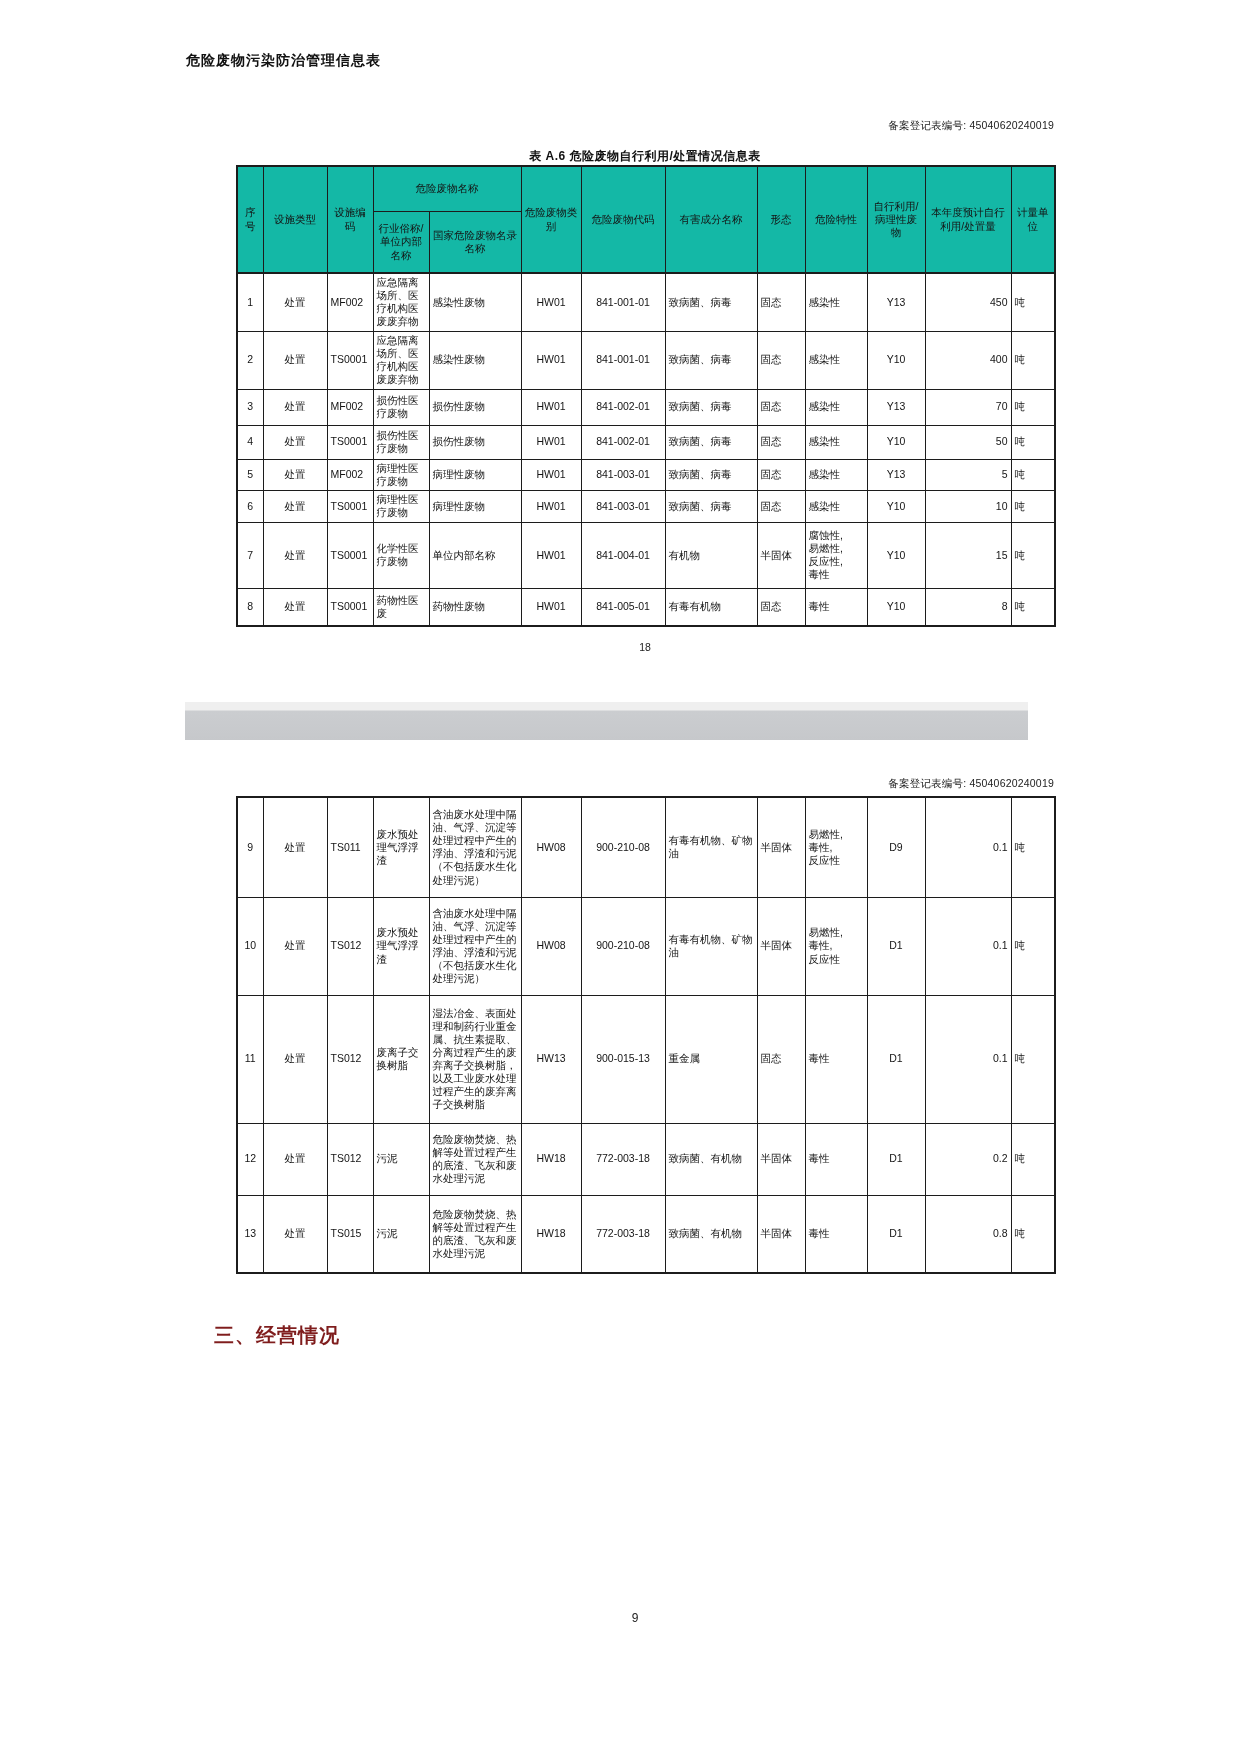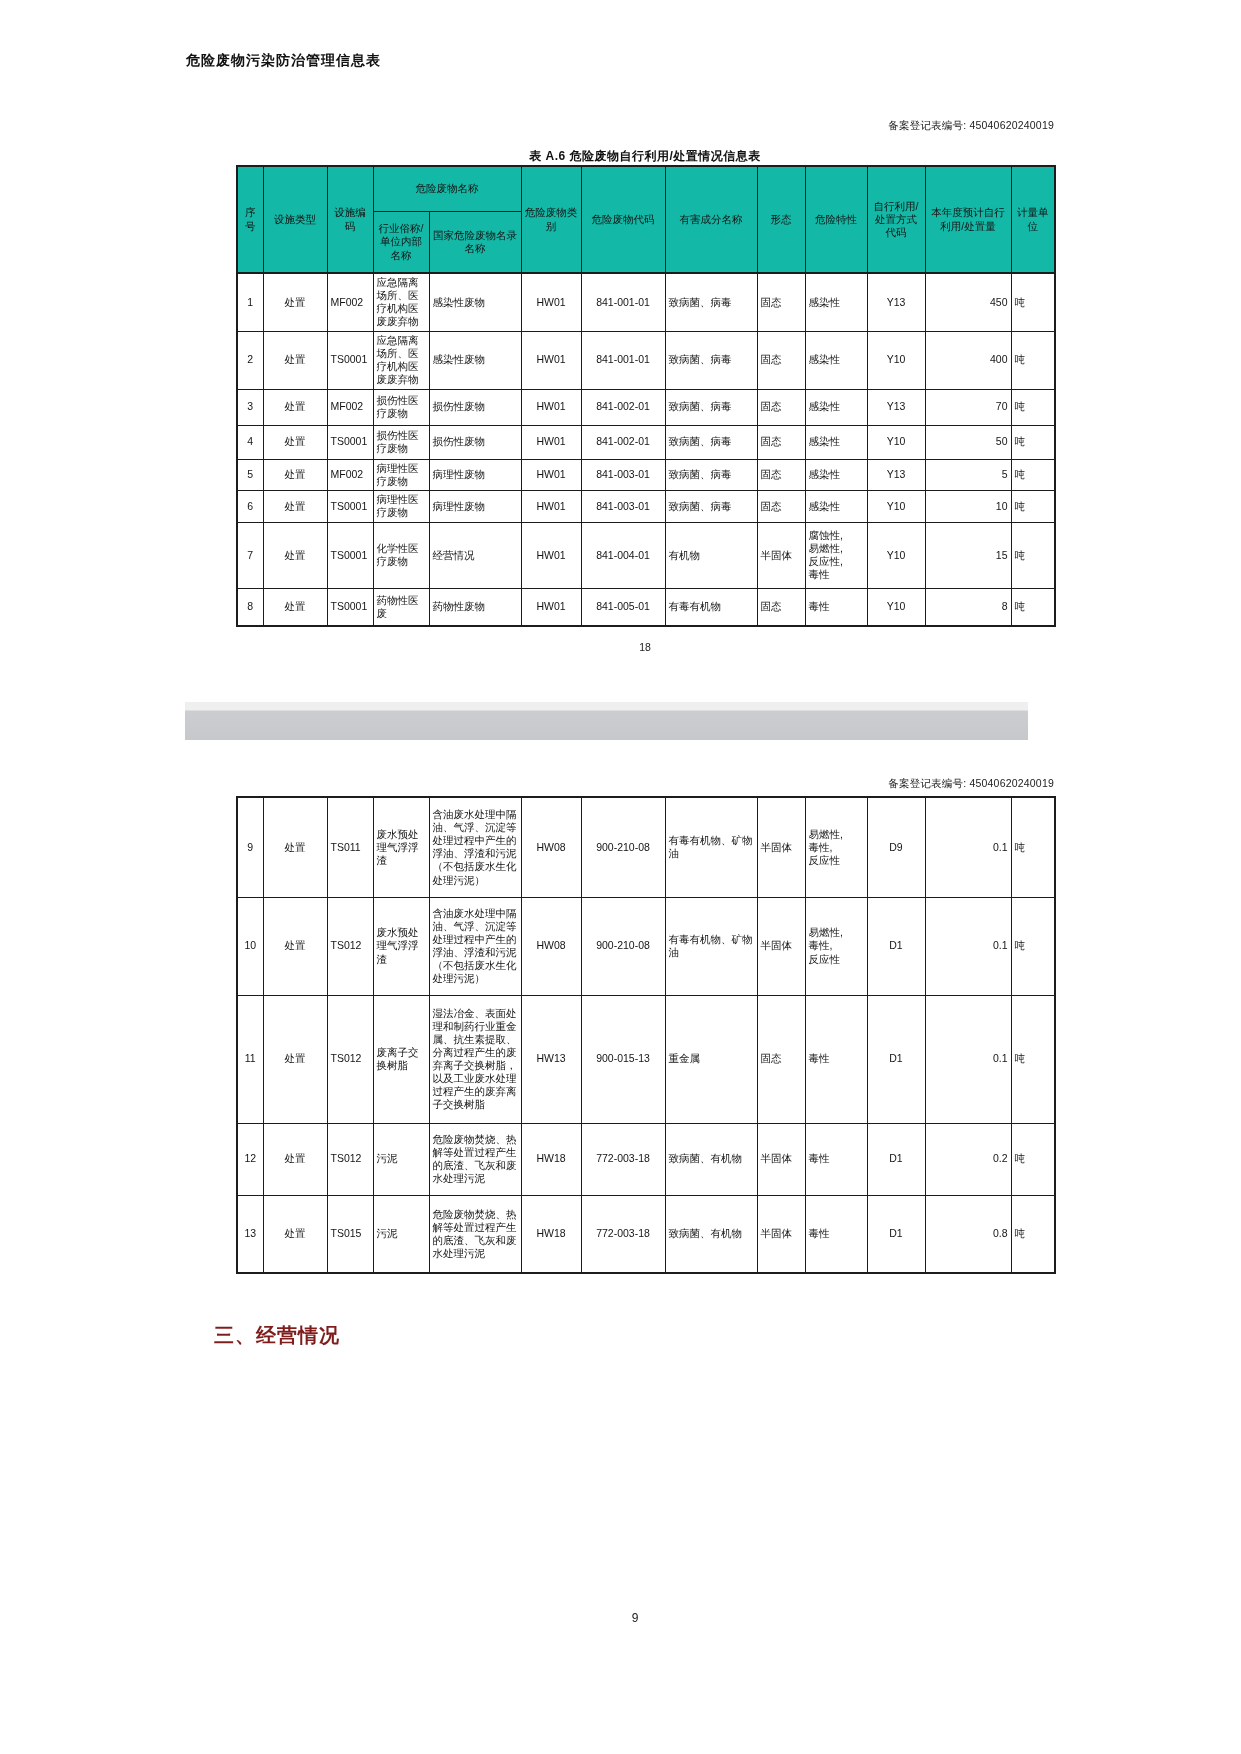--- a/index.html
+++ b/index.html
@@ -104,21 +104,21 @@
       <tr>
         <th rowspan="2">序号</th>
         <th rowspan="2">设施类型</th>
         <th rowspan="2">设施编码</th>
         <th colspan="2">危险废物名称</th>
         <th rowspan="2">危险废物类别</th>
         <th rowspan="2">危险废物代码</th>
         <th rowspan="2">有害成分名称</th>
         <th rowspan="2">形态</th>
         <th rowspan="2">危险特性</th>
-        <th rowspan="2">自行利用/处置方式代码</th>
+        <th rowspan="2">自行利用/病理性废物</th>
         <th rowspan="2">本年度预计自行利用/处置量</th>
         <th rowspan="2">计量单位</th>
       </tr>
       <tr>
         <th>行业俗称/单位内部名称</th>
         <th>国家危险废物名录名称</th>
       </tr>
     </thead>
     <tbody id="tbody-1">
         <tr>
@@ -209,21 +209,21 @@
           <td class="al-l">感染性</td>
           <td class="al-c">Y10</td>
           <td class="al-r">10</td>
           <td class="al-l">吨</td>
         </tr>
         <tr>
           <td class="al-c">7</td>
           <td class="al-c">处置</td>
           <td class="al-l">TS0001</td>
           <td class="al-l">化学性医疗废物</td>
-          <td class="al-l">经营情况</td>
+          <td class="al-l">单位内部名称</td>
           <td class="al-c">HW01</td>
           <td class="al-c">841-004-01</td>
           <td class="al-l">有机物</td>
           <td class="al-l">半固体</td>
           <td class="al-l">腐蚀性,
 易燃性,
 反应性,
 毒性</td>
           <td class="al-c">Y10</td>
           <td class="al-r">15</td>

